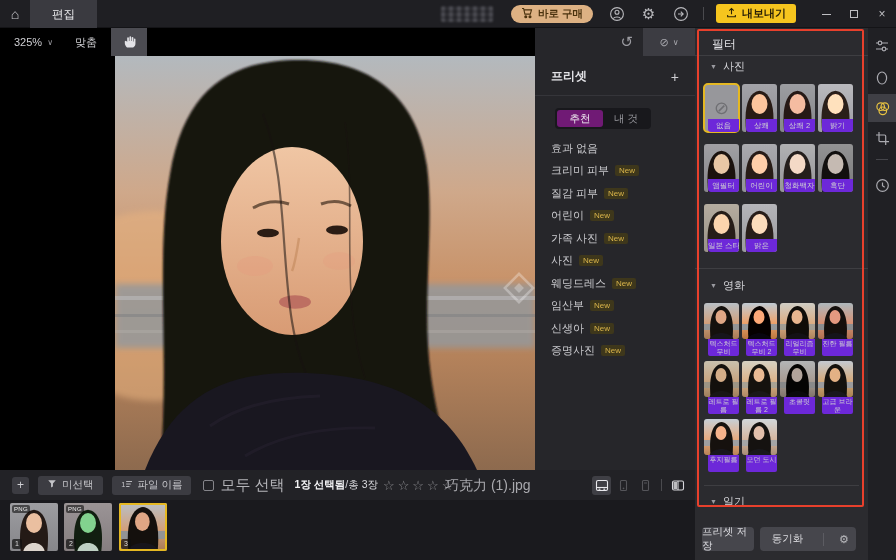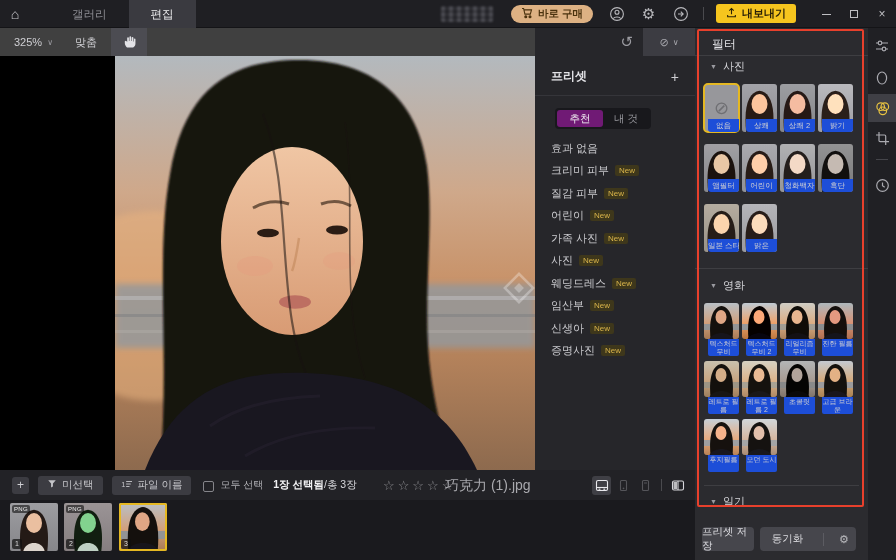--- a/index.html
+++ b/index.html
@@ -20,21 +20,21 @@
   .tb-ic svg { display:block; }
   .gear-glyph { font-size:15px; line-height:17px; }
   .tb-div { width:1px; height:13px; background:#4a4a4e; margin-left:14px; }
   .export-btn { display:flex; align-items:center; gap:5px; margin-left:12px; height:19px; padding:0 10px; border-radius:3px; background:#f6c51e; color:#2b2207; font-size:11px; font-weight:bold; cursor:pointer; }
   .win-ctrl { width:28px; text-align:center; color:#bfbfc3; cursor:pointer; font-size:12px; }
   .win-min { margin-left:16px; }
   .min-line { display:inline-block; width:9px; height:1px; background:#bfbfc3; vertical-align:middle; }
   .max-box { display:inline-block; width:8px; height:8px; border:1px solid #bfbfc3; vertical-align:middle; }
 
   
-  .toolrow { position:absolute; left:0; top:28px; width:535px; height:28px; background:#404040; display:flex; align-items:center; z-index:4; }
+  .toolrow { position:absolute; left:0; top:28px; width:535px; height:28px; background:#000000; display:flex; align-items:center; z-index:4; }
   .zoom-dd { display:flex; align-items:center; gap:5px; padding:0 8px 0 14px; color:#cfcfd3; cursor:pointer; height:28px; }
   .zoom-dd .chev { font-size:8px; color:#9a9aa0; }
   .fit-btn { padding:0 14px; color:#cfcfd3; cursor:pointer; height:28px; line-height:28px; }
   .hand-btn { width:36px; height:28px; background:#4c4c52; display:flex; align-items:center; justify-content:center; cursor:pointer; }
 
   
   .canvas { position:absolute; left:0; top:56px; width:535px; height:414px; background:#000; z-index:1; }
   .photo { position:absolute; left:115px; top:0; width:420px; height:414px; }
 
   
@@ -59,21 +59,21 @@
   .fp-inner { position:absolute; left:0; top:0; width:100%; height:100%; }
   .fp-title { position:absolute; left:17px; top:8px; font-size:12px; color:#e3e3e7; }
   .fp-hr { position:absolute; left:0; height:1px; background:#3e3e42; width:173px; }
   .sec-hd { position:absolute; left:15px; display:flex; align-items:center; gap:6px; color:#d5d5d9; font-size:11px; cursor:pointer; }
   .sec-hd .arr { font-size:7px; color:#9a9aa0; }
   .frow { position:absolute; left:9px; display:flex; gap:3px; }
   .fcell { width:35px; cursor:pointer; position:relative; }
   .fthumb { width:35px; height:48px; border-radius:3px; overflow:hidden; position:relative; background:#444; }
   .fthumb svg { width:100%; height:100%; display:block; }
   .fcell.movie .fthumb { height:36px; }
-  .flabel { position:absolute; left:4px; right:0; bottom:0; height:13px; background:#1d4ed8; color:#cfcfd3; font-size:7.5px; line-height:13px; text-align:center; overflow:hidden; white-space:nowrap; border-radius:0 0 3px 3px; }
+  .flabel { position:absolute; left:4px; right:0; bottom:0; height:13px; background:#6d28d9; color:#cfcfd3; font-size:7.5px; line-height:13px; text-align:center; overflow:hidden; white-space:nowrap; border-radius:0 0 3px 3px; }
   .fcell.movie { height:53px; }
   .fcell.movie .flabel { height:17px; line-height:8px; white-space:normal; font-size:7px; padding-top:1px; border-radius:0 0 2px 2px; }
   .none-thumb { width:35px; height:48px; border-radius:4px; background:#97979b; display:flex; align-items:center; justify-content:center; color:#6f6f73; font-size:18px; }
   .fcell.selected .none-thumb { outline:2px solid #e5b822; outline-offset:-1px; }
   .fp-highlight { position:absolute; left:2px; top:1px; width:167px; height:478px; border:2px solid #e8402c; border-radius:2px; pointer-events:none; z-index:6; }
   .fp-btns { position:absolute; left:7px; top:499px; display:flex; gap:6px; }
   .fp-btn { height:24px; background:#46464c; border-radius:4px; color:#dcdce0; font-size:10.5px; display:flex; align-items:center; justify-content:center; cursor:pointer; }
   .save-btn { width:52px; }
   .sync-btn { width:96px; gap:8px; }
   .sync-btn .lbl { flex:1; text-align:center; }
@@ -83,21 +83,21 @@
   
   .right-bar { position:absolute; left:868px; top:28px; width:28px; height:532px; background:#202024; z-index:4; }
   .rb-ic { position:absolute; left:0; width:28px; height:28px; display:flex; align-items:center; justify-content:center; color:#aaaab0; cursor:pointer; }
   .rb-ic.active { background:#3f3f45; color:#e8c341; }
   .rb-div { position:absolute; left:8px; width:12px; height:1px; background:#45454a; }
 
   
   .bottombar { position:absolute; left:0; top:470px; width:695px; height:30px; background:#222226; display:flex; align-items:center; z-index:4; }
   .bb-plus { width:17px; height:17px; margin-left:12px; background:#3c3c42; border-radius:3px; color:#cfcfd3; text-align:center; line-height:16px; font-size:12px; cursor:pointer; }
   .bb-btn { display:flex; align-items:center; gap:5px; height:19px; padding:0 9px; background:#3c3c42; border-radius:3px; color:#c5c5c9; font-size:10.5px; margin-left:9px; cursor:pointer; }
-  .bb-check { display:flex; align-items:flex-end; gap:6px; margin-left:12px; color:#b5b5b9; font-size:10px; cursor:pointer; }
+  .bb-check { display:flex; align-items:center; gap:6px; margin-left:12px; color:#b5b5b9; font-size:15px; cursor:pointer; }
   .chk { width:11px; height:11px; border:1px solid #85858a; border-radius:2px; }
   .bb-count { margin-left:10px; font-size:10.5px; color:#d8d8dc; }
   .bb-count b { color:#f2f2f4; }
   .stars { position:absolute; left:383px; top:0; height:30px; display:flex; align-items:center; gap:3px; color:#8a8a8e; font-size:13px; }
   .stars span { cursor:pointer; }
   .bb-file { position:absolute; left:445px; top:0; height:30px; line-height:30px; color:#a9a9ae; font-size:14px; }
   .bb-views { position:absolute; left:592px; top:0; height:30px; display:flex; align-items:center; gap:3px; }
   .view-ic { width:19px; height:19px; border-radius:3px; display:flex; align-items:center; justify-content:center; color:#d8d8dc; cursor:pointer; }
   .view-ic.active { background:#3f3f45; }
   .view-ic.disabled { color:#55555a; }
@@ -147,21 +147,20 @@
       <ellipse cx="17.5" cy="14" rx="5.5" ry="7" fill="#dfa685"></ellipse>
       <path d="M6,36 C10,28 26,28 30,36 Z" fill="#17151b"></path>
     </symbol>
   </defs>
 </svg>
 
 <div class="app">
 
   <div class="titlebar">
     <span class="home-ic">⌂</span>
-    <div class="tab" style="margin-left:20px">갤러리</div>
     <div class="tab active">편집</div>
     <div class="blurred"></div>
     <div class="buy-btn">
       <span><svg width="12" height="12" viewBox="0 0 12 12" fill="none" stroke="#4a320e" stroke-width="1.1">
             <path d="M1,1.5 h1.6 l1.3,5.6 h5.4 l1.2,-4.2 h-7.4"></path>
             <circle cx="4.8" cy="9.8" r="1" fill="#4a320e"></circle>
             <circle cx="9" cy="9.8" r="1" fill="#4a320e"></circle>
           </svg></span>
       <span>바로 구매</span>
     </div>

